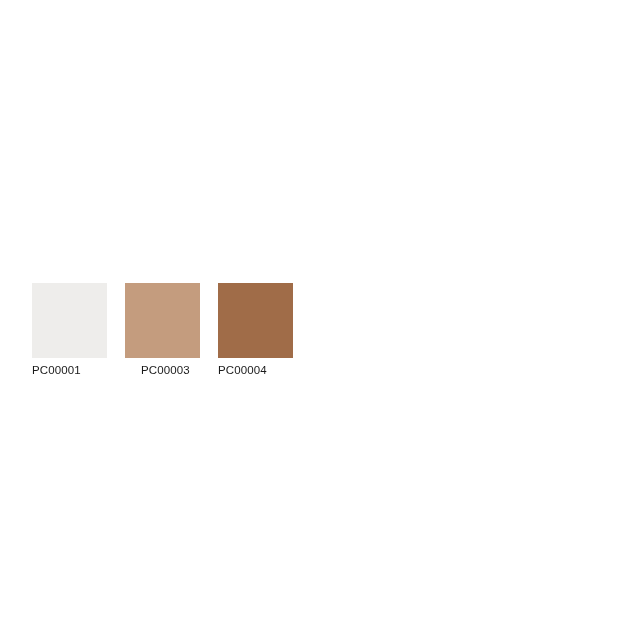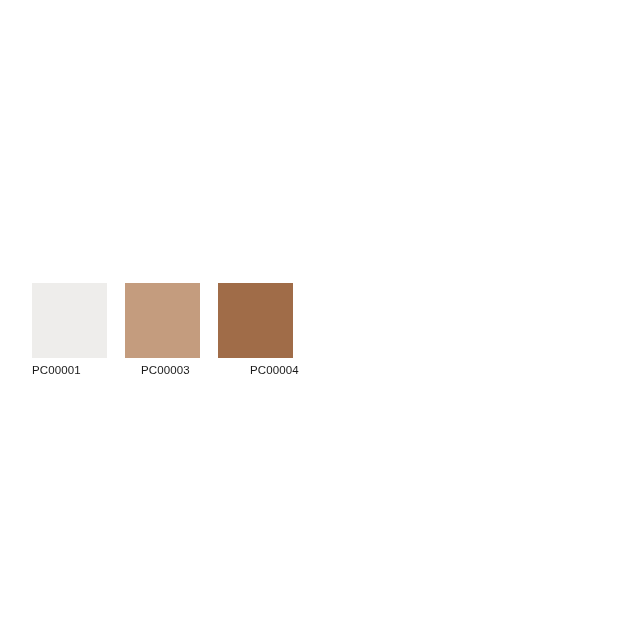--- a/index.html
+++ b/index.html
@@ -70,18 +70,18 @@
       <div class="swatch-label" style="color: rgb(26, 26, 26);">PC00001</div>
     </div>
 
     <div class="swatch-cell">
       <div class="swatch-chip" style="background-color: rgb(196, 156, 126);"></div>
       <div class="swatch-label" style="color: rgb(26, 26, 26); padding-left: 16px;">PC00003</div>
     </div>
 
     <div class="swatch-cell">
       <div class="swatch-chip" style="background-color: rgb(160, 108, 72);"></div>
-      <div class="swatch-label" style="color: rgb(26, 26, 26); margin-left: 32px;">PC00004</div>
+      <div class="swatch-label" style="color: rgb(26, 26, 26);">PC00004</div>
     </div>
 
   </div>
 
 </div>
 
 </body></html>

